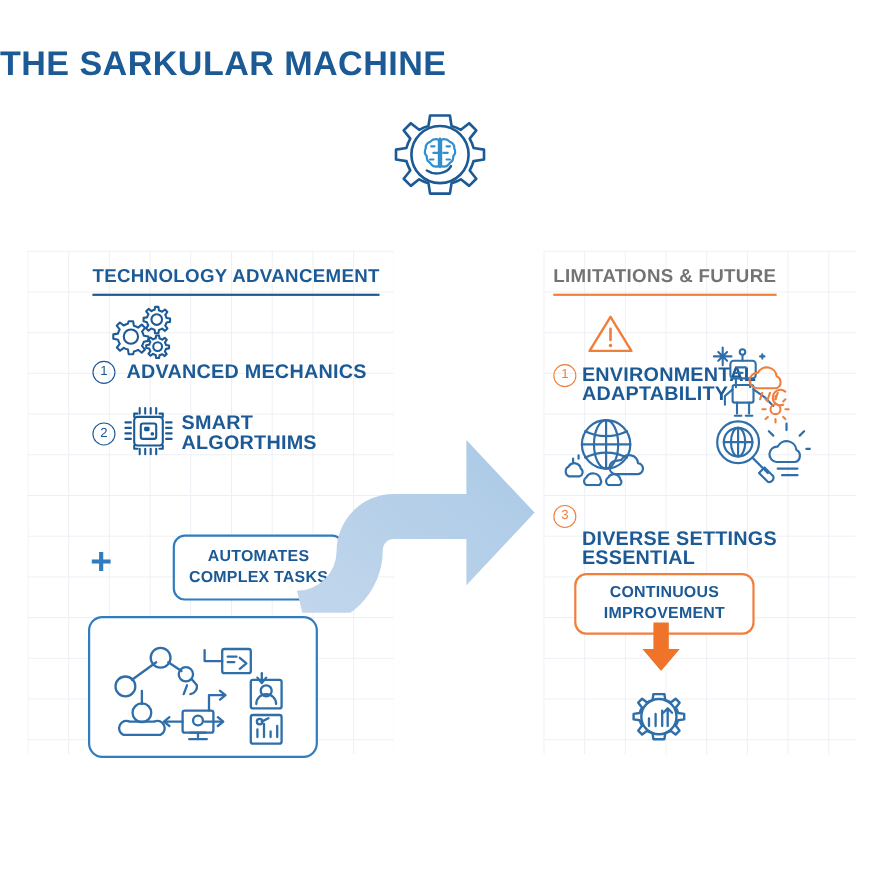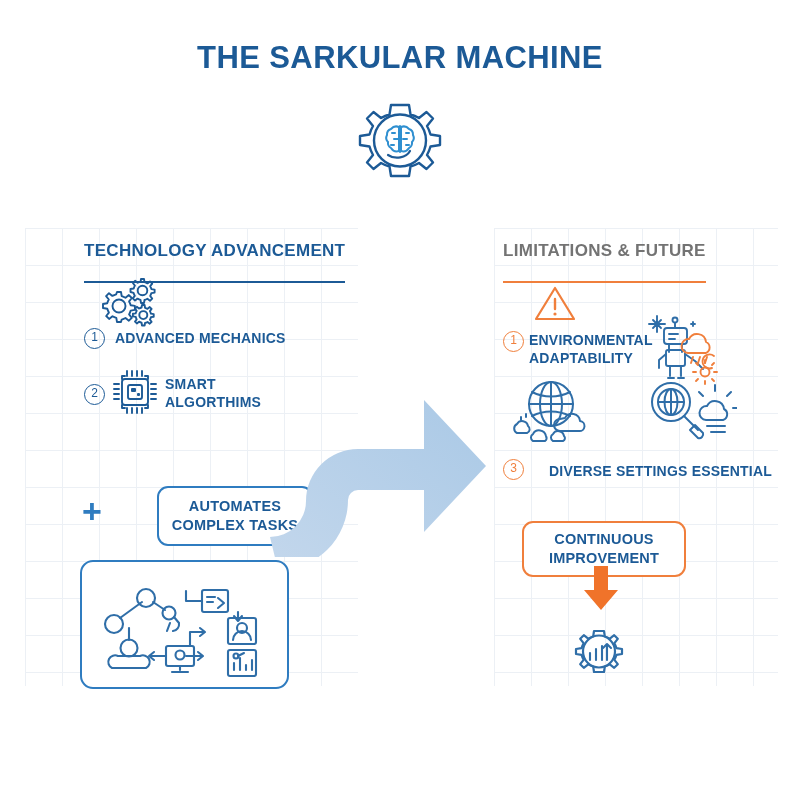--- a/index.html
+++ b/index.html
@@ -32,21 +32,21 @@
     opacity: 0.85;
   }
   #grid-left  { left: 25px;  top: 228px; width: 333px; height: 458px; }
   #grid-right { left: 494px; top: 228px; width: 284px; height: 458px; }
 
   
   #page-title {
     position: absolute;
     left: 0; right: 0;
     top: 40px;
-    text-align: center;
+    text-align: left;
     font-size: 31px;
     font-weight: bold;
     letter-spacing: 0.4px;
     color: #1c5a96;
     white-space: nowrap;
   }
 
   #hero-icon {
     position: absolute;
     left: 332px;
@@ -55,21 +55,21 @@
     height: 108px;
   }
 
   
   .col-header {
     position: absolute;
     font-size: 17px;
     font-weight: bold;
     letter-spacing: 0.3px;
     white-space: nowrap;
-    padding-bottom: 20px;
+    padding-bottom: 6px;
   }
   #header-left {
     left: 84px;
     top: 241px;
     color: #1c5a96;
     border-bottom: 2.5px solid #1c5a96;
   }
   #header-right {
     left: 503px;
     top: 241px;
@@ -89,21 +89,21 @@
     line-height: 17px;
     text-align: center;
     font-weight: normal;
   }
   .num-circle.orange {
     border-color: #f07f3c;
     color: #f07f3c;
   }
   .item-label {
     position: absolute;
-    font-size: 14px;
+    font-size: 18px;
     font-weight: bold;
     color: #1c5a96;
     letter-spacing: 0.2px;
     line-height: 18px;
     white-space: pre-line;
   }
 
   
   .pill-box {
     position: absolute;
@@ -375,21 +375,21 @@
         <path d="M39 38 l14 14"></path>
         <path d="M50 47 l8 8 a4 4 0 0 1 -5 5 l-8-8 z"></path>
         <path d="M62 28 a9 9 0 0 1 17 3 a6 6 0 0 1 -1 11 h-17 a7 7 0 0 1 1 -14 z"></path>
         <path d="M70 13 v-6 M82 18 l4-4 M58 18 l-4-4 M88 30 h6"></path>
         <path d="M62 48 h18 M66 54 h14"></path>
       </g>
     </svg>
   </div>
 
   <div class="num-circle orange" style="left:503px; top:459px;">3</div>
-  <div class="item-label" style="left:529px; top:462px;margin-left:20px;">DIVERSE SETTINGS ESSENTIAL</div>
+  <div class="item-label" style="left:529px; top:480px;">DIVERSE SETTINGS ESSENTIAL</div>
 
   <div class="pill-box" id="box-continuous">CONTINUOUS
 IMPROVEMENT</div>
 
   <div class="icon-abs" style="left:578px; top:564px;">
     <svg viewBox="0 0 46 48" width="46" height="48">
       <path d="M16 2 h14 v24 h10 L23 46 L6 26 h10 z" fill="#f0732a"></path>
     </svg>
   </div>
 

